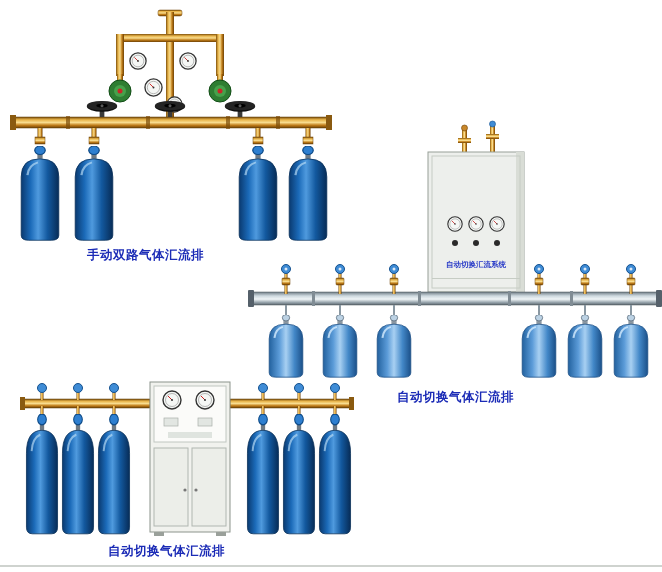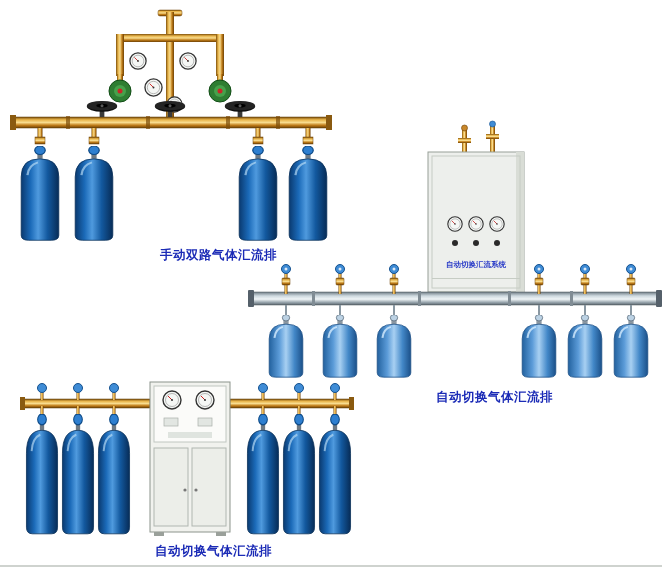--- a/index.html
+++ b/index.html
@@ -1,20 +1,20 @@
 <!DOCTYPE html>
 <html><head>
 <meta charset="utf-8">
 <style>
   * { margin:0; padding:0; box-sizing:border-box; }
   html,body { background:#ffffff; }
   body { font-family:"Liberation Sans","DejaVu Sans",sans-serif; }
   .stage { position:relative; width:662px; height:572px; background:#ffffff; overflow:hidden; }
   .stage svg { position:absolute; left:0; top:0; display:block; }
-  .caption { position:absolute; text-align:right; font-weight:bold; font-size:12.5px;
+  .caption { position:absolute; text-align:left; font-weight:bold; font-size:12.5px;
              color:#1b2bb6; letter-spacing:0.5px; line-height:14px; }
   #cap1 { left:87px;  top:248px; width:190px; }
   #cap2 { left:397px; top:390px; width:156px; }
   #cap3 { left:108px; top:544px; width:164px; }
   .bottom-rule { position:absolute; left:0; top:565px; width:662px; height:2px; background:#cfd3cf; }
   svg text { font-family:"Liberation Sans","DejaVu Sans",sans-serif; font-weight:bold; }
 </style>
 </head>
 <body>
 

